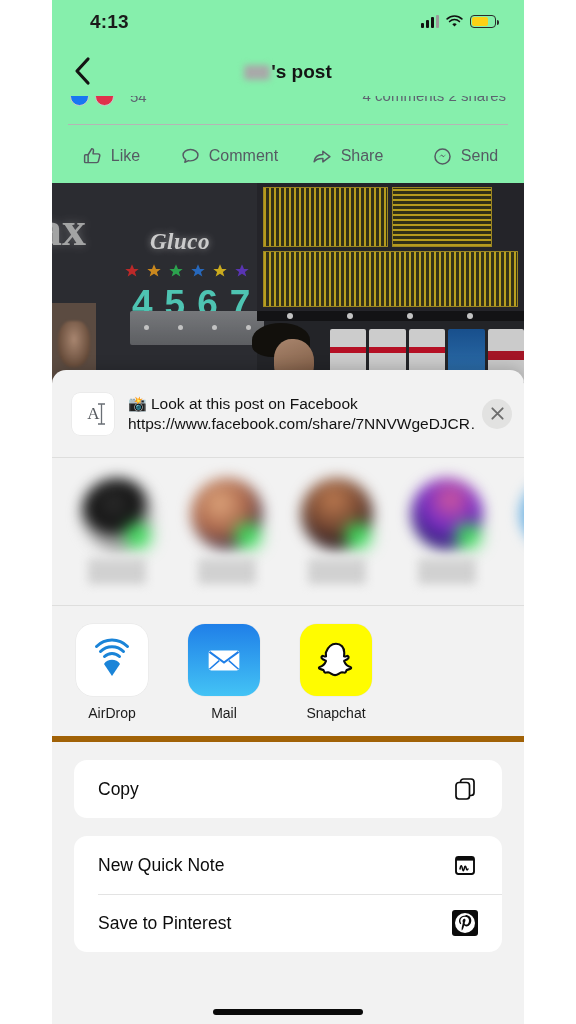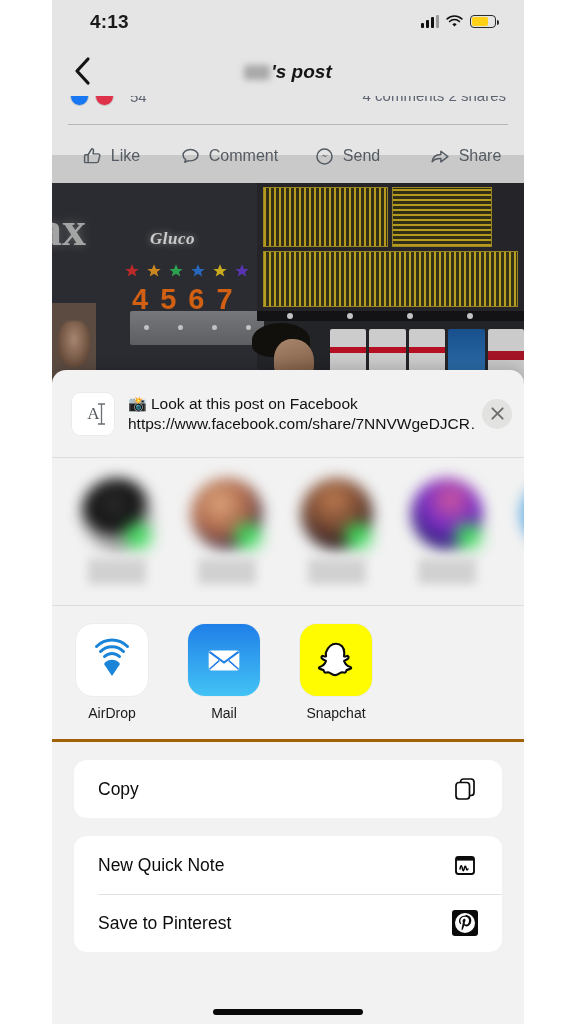--- a/index.html
+++ b/index.html
@@ -12,22 +12,22 @@
   #screen {
     position: absolute;
     left: 52px; top: 0;
     width: 472px; height: 1024px;
     overflow: hidden;
     background: #c9c9c9;
   }
 
   
   .fb-chrome {
-    position: absolute; left: 0; top: 0; width: 472px; height: 155px;
-    background: #e5e5e5;
+    position: absolute; left: 0; top: 0; width: 472px; height: 183px;
+    background: #86efac;
     padding-left: 48px;
   }
   .statusbar {
     position: absolute; left: 0; top: 0; width: 472px; height: 48px;
   }
   .sb-time {
     position: absolute; left: 38px; top: 11px;
     font-size: 19px; font-weight: 700; color: #1a1a1a;
     letter-spacing: .2px;
   }
@@ -44,21 +44,21 @@
   .batt {
     width: 26px; height: 13px; border: 1.6px solid #2a2a2a;
     border-radius: 4px; position: relative; padding: 1.4px;
   }
   .batt::after {
     content:''; position:absolute; right:-4px; top:4px;
     width:2.4px; height:5px; background:#2a2a2a; border-radius:0 2px 2px 0;
   }
   .batt span { display:block; height:100%; width:72%; background:#fcd116; border-radius:2px; }
 
-  .navbar { position: absolute; left: 0; top: 48px; width: 472px; height: 50px; font-style: italic; }
+  .navbar { position: absolute; left: 0; top: 48px; width: 472px; height: 50px; }
   .back-chevron {
     position: absolute; left: 20px; top: 8px;
     width: 22px; height: 30px;
   }
   .nav-title {
     position: absolute; left: 0; right: 0; top: 13px;
     text-align: center; font-size: 19px; font-weight: 700; color: #141414;
   }
   .nav-title .blurname {
     display: inline-block; width: 26px; height: 15px;
@@ -108,28 +108,28 @@
   }
   .ph-face {
     position:absolute; left:6px; top:138px; width:32px; height:46px;
     background: radial-gradient(ellipse at 50% 40%, #c9a086 0%, #7c5c47 70%, #4b3527 100%);
     border-radius:40% 40% 45% 45%;
     filter: blur(1px);
   }
   .ph-gluco {
     position:absolute; left:98px; top:46px;
     font-family:"Liberation Serif", serif; font-style:italic; font-weight:700;
-    font-size:17px; color:#f2f2f2; letter-spacing:.5px;
+    font-size:23px; color:#f2f2f2; letter-spacing:.5px;
     text-shadow:0 0 7px rgba(255,255,255,.55);
   }
   .ph-stars { position:absolute; left:72px; top:80px; display:flex; gap:6px; }
   .star { width:16px; height:16px; display:block; }
   .ph-nums {
     position:absolute; left:80px; top:100px;
-    font-size:29px; font-weight:700; color:#f97316; letter-spacing:12px;
+    font-size:37px; font-weight:700; color:#5eead4; letter-spacing:12px;
     font-family:"Liberation Sans", sans-serif;
   }
   .ph-counter {
     position:absolute; left:78px; top:128px; width:134px; height:34px;
     background: linear-gradient(#8d8f93, #6f7175); border-radius:2px;
   }
   .ph-counter i {
     position:absolute; top:14px; width:5px; height:5px; border-radius:50%;
     background:#e7e7e7; display:block;
   }
@@ -229,21 +229,21 @@
     background: #3ddc5b; filter: blur(4px);
   }
   .c-name {
     margin-top: 8px; height: 26px; width: 58px; margin-left: auto; margin-right: auto;
     background: linear-gradient(#d3d3d3,#cfcfcf);
     filter: blur(5px); border-radius: 3px;
   }
 
   .apps-row {
     position: relative; height: 136px;
-    border-bottom: 3px solid #a16207;
+    border-bottom: 6px solid #a16207;
     display: flex; align-items: flex-start; padding: 18px 0 0 24px;
     gap: 40px; overflow: hidden;
   }
   .app { width: 72px; flex: 0 0 auto; text-align: center; }
   .app-icon {
     width: 72px; height: 72px; border-radius: 17px;
     display: flex; align-items: center; justify-content: center;
     box-shadow: 0 0 0 .5px rgba(0,0,0,.05);
   }
   .app-label { margin-top: 9px; font-size: 14px; color: #1b1b1b; white-space: nowrap; }
@@ -319,31 +319,31 @@
         </svg>
         <span>Like</span>
       </div>
       <div class="act">
         <svg width="21" height="21" viewBox="0 0 24 24">
           <path d="M12 4c4.7 0 8.5 2.9 8.5 6.5S16.7 17 12 17c-.8 0-1.6-.1-2.3-.3L5.5 18.6l1-3.1C4.9 14.3 3.5 12.5 3.5 10.5 3.5 6.9 7.3 4 12 4z" fill="none" stroke="#555b63" stroke-width="1.7" stroke-linejoin="round"></path>
         </svg>
         <span>Comment</span>
       </div>
       <div class="act">
+        <svg width="22" height="21" viewBox="0 0 24 24">
+          <path d="M3 18c.6-5.4 4.3-8 10-8.2V6l8 6.2-8 6v-3.8C8.6 14.2 5.3 15.3 3 18z" fill="none" stroke="#555b63" stroke-width="1.7" stroke-linejoin="round"></path>
+        </svg>
+        <span>Share</span>
+      </div>
+      <div class="act">
         <svg width="21" height="21" viewBox="0 0 24 24">
           <circle cx="12" cy="12" r="8.6" fill="none" stroke="#555b63" stroke-width="1.7"></circle>
           <path d="M7.6 13.2 11 9.6l2.1 2.1 3.2-2.4-3.3 3.6-2.1-2z" fill="#555b63"></path>
         </svg>
         <span>Send</span>
-      </div>
-      <div class="act">
-        <svg width="22" height="21" viewBox="0 0 24 24">
-          <path d="M3 18c.6-5.4 4.3-8 10-8.2V6l8 6.2-8 6v-3.8C8.6 14.2 5.3 15.3 3 18z" fill="none" stroke="#555b63" stroke-width="1.7" stroke-linejoin="round"></path>
-        </svg>
-        <span>Share</span>
       </div>
     </div>
   </div>
 
   <div class="photo">
     <div class="ph-wallL"></div>
     <div class="ph-leftsign">ax</div>
     <div class="ph-leftpanel"></div>
     <div class="ph-face"></div>
     <div class="ph-gluco">Gluco</div>

